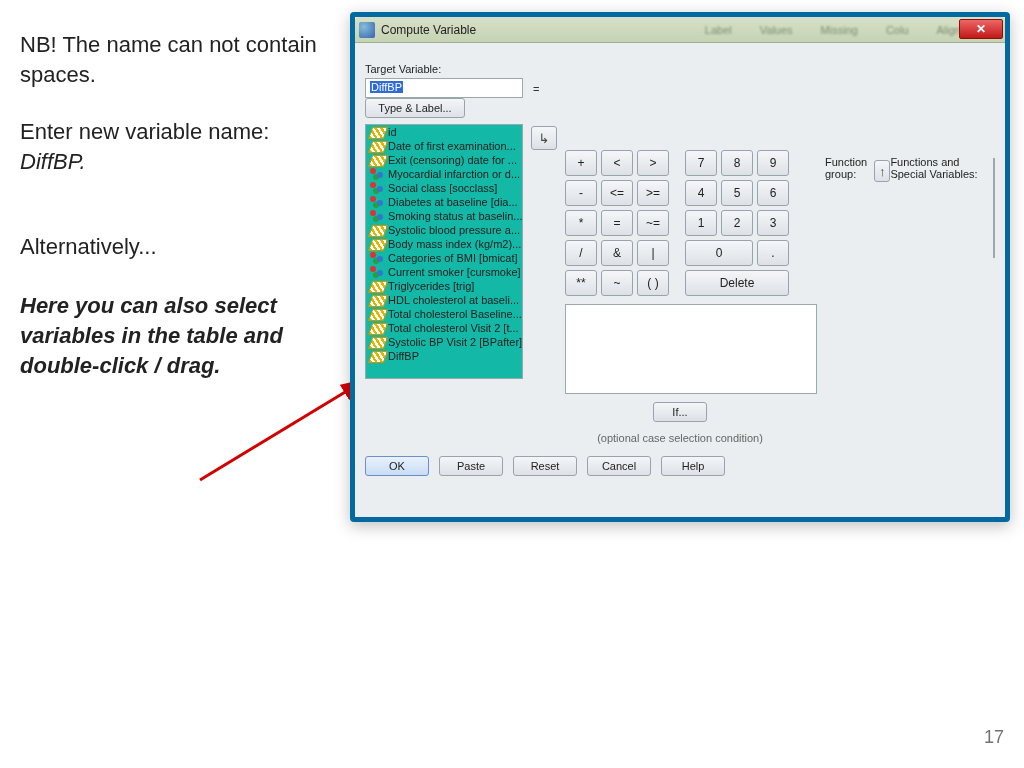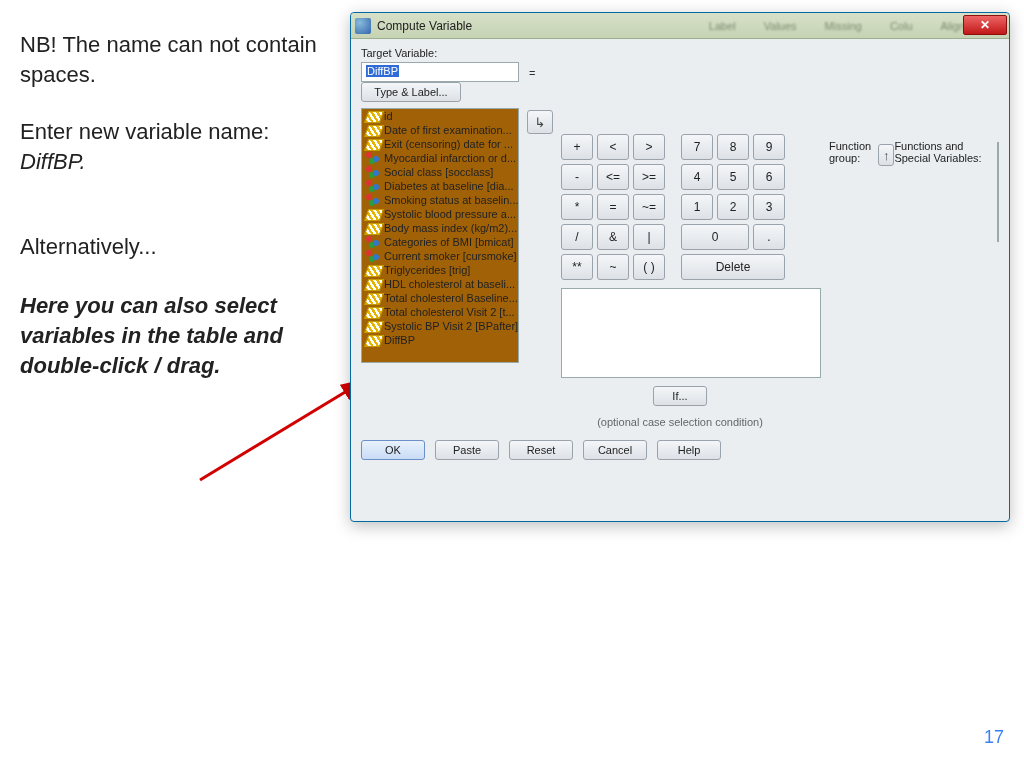--- a/index.html
+++ b/index.html
@@ -16,28 +16,28 @@
     width: 300px;
     font-size: 22px;
     color: #222;
     line-height: 1.35;
   }
   .slide-text p { margin-bottom: 28px; }
   .slide-text .italic { font-style: italic; }
   .slide-text .bold { font-weight: 700; font-style: italic; }
   .pagenum {
     position: absolute; right: 20px; bottom: 20px;
-    color: #3b82f6; font-size: 18px;
+    color: #737373; font-size: 18px;
   }
   
   .dialog {
     position: absolute;
     left: 350px; top: 12px;
     width: 660px; height: 510px;
-    border: 1px solid #0369a1;
+    border: 5px solid #0369a1;
     border-radius: 4px;
     background: #eaeef1;
     box-shadow: 0 4px 16px rgba(0,0,0,0.25);
     font-size: 11px;
     color: #222;
   }
   .titlebar {
     height: 26px;
     background: linear-gradient(#d6e0c8,#c6d3b3);
     border-bottom: 1px solid #9db090;
@@ -63,21 +63,21 @@
   .closebtn {
     position: absolute; right: 2px; top: 2px;
     width: 44px; height: 20px;
     background: linear-gradient(#e66,#c21818);
     border: 1px solid #8a1010;
     border-radius: 2px;
     color: #fff; text-align: center;
     line-height: 18px; font-size: 12px; font-weight: 700;
     cursor: pointer;
   }
-  .body { padding: 8px 10px; }
+  .body { padding: 20px 10px; }
   .toprow { display: flex; gap: 10px; }
   .lbl { font-size: 11px; color: #222; margin-bottom: 3px; display: block; }
   .txt {
     border: 1px solid #9aa; background: #fff;
     font-size: 11px; padding: 2px 4px;
     font-family: inherit;
   }
   .target-col { width: 158px; }
   .target-input {
     width: 100%; height: 20px;
@@ -92,21 +92,21 @@
     border-radius: 3px;
     font-size: 11px;
     padding: 3px 10px;
     cursor: pointer;
     color: #222;
   }
   .typelabel { margin-top: 0; width: 100px; }
   .midrow { display: flex; margin-top: 6px; gap: 8px; }
   .varlist {
     width: 158px; height: 255px;
-    background: #a16207; border: 1px solid #9aa;
+    background: #14b8a6; border: 1px solid #9aa;
     overflow: hidden;
     font-size: 11px;
   }
   .varlist .item {
     display: flex; align-items: center; gap: 4px;
     padding: 1px 4px; white-space: nowrap;
     overflow: hidden; text-overflow: ellipsis;
     cursor: default;
   }
   .ico { width: 14px; height: 12px; display: inline-block; position: relative; flex-shrink: 0; }

